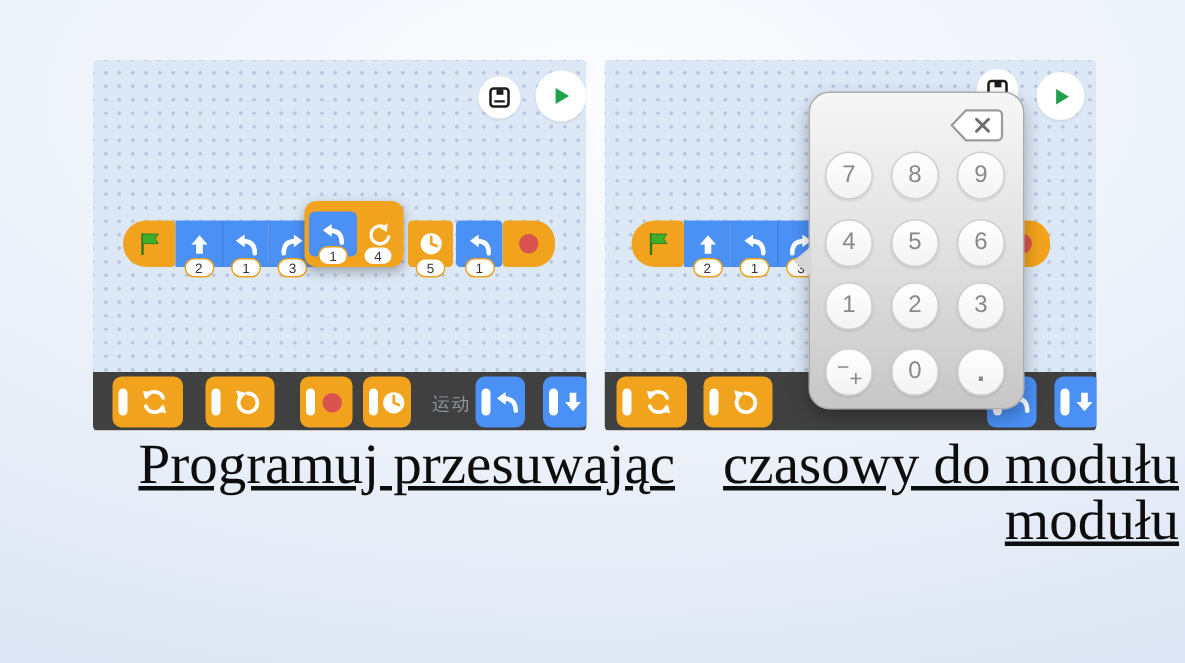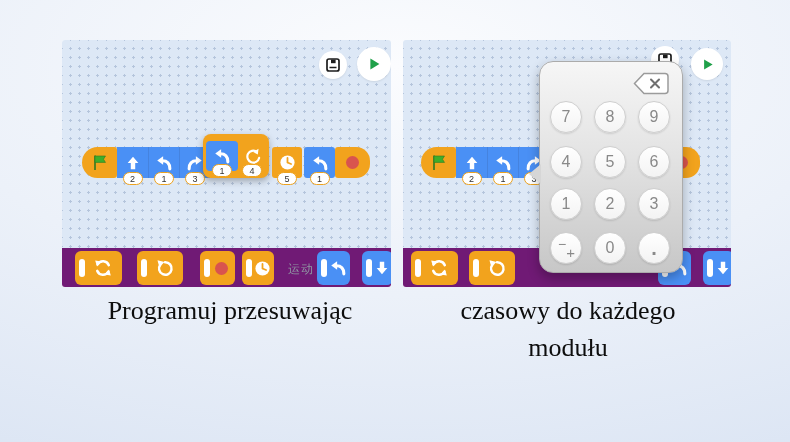--- a/index.html
+++ b/index.html
@@ -15,21 +15,21 @@
   }
   .panel.left  { left:62px;  width:329px; }
   .panel.right { left:403px; width:328px; }
   .canvas {
     position:absolute; left:0; right:0; top:0; bottom:39px;
     background-color:#dde8f6;
     background-image: radial-gradient(#b5c5dc 1px, transparent 1.3px);
     background-size:9px 9px; background-position:4px 4px;
   }
   .palette {
-    position:absolute; left:0; right:0; bottom:0; height:39px; background:#701a75;
+    position:absolute; left:0; right:0; bottom:0; height:39px; background:#404040;
   }
   .circle-btn {
     position:absolute; background:#fff; border-radius:50%;
     display:flex; align-items:center; justify-content:center;
     box-shadow:0 1px 2px rgba(0,0,0,0.08);
   }
   
   .sblock {
     position:absolute; top:107px; height:31px;
     display:flex; align-items:center; justify-content:center;
@@ -88,23 +88,23 @@
     display:flex; align-items:center; justify-content:center;
     font-size:16px; color:#898989;
   }
   .kp-backspace { position:absolute; left:92px; top:10px; width:38px; height:23px; }
   .kp-pm { font-size:13px; }
   .kp-pm .minus { position:absolute; left:7px; top:3px; font-size:14px; }
   .kp-pm .plus  { position:absolute; right:6px; bottom:2px; font-size:15px; }
   .kp-dot { font-size:20px; font-weight:bold; }
   
   .caption {
-    position:absolute; top:292px; text-align:center; color:#0d0d0d;
+    position:absolute; top:292px; text-align:right; color:#0d0d0d;
     font-family:"Liberation Serif","DejaVu Serif",serif;
-    font-size:26px; line-height:37px;
+    font-size:38px; line-height:37px;text-decoration:underline;
   }
   .caption.c-left  { left:10px;  width:440px; }
   .caption.c-right { left:350px; width:436px; }
   .caption span { display:block; }
 </style>
 </head>
 <body>
 
 <div class="scene">
 
@@ -334,17 +334,17 @@
           <path d="M9 2 L15 9 H11.5 V16 H6.5 V9 H3 Z" fill="#fff"></path>
         </svg>
       </div>
     </div>
   </div>
 
   <div class="caption c-left">
     <span>Programuj przesuwając</span>
   </div>
   <div class="caption c-right">
-    <span>czasowy do każdego</span>
+    <span>czasowy do modułu</span>
     <span>modułu</span>
   </div>
 
 </div>
 
 </body></html>

